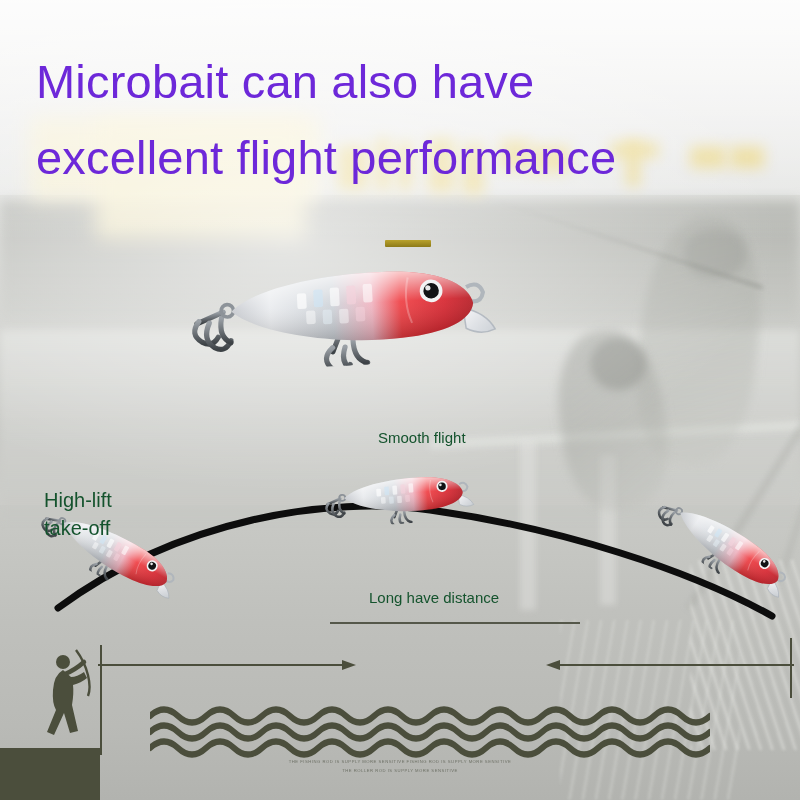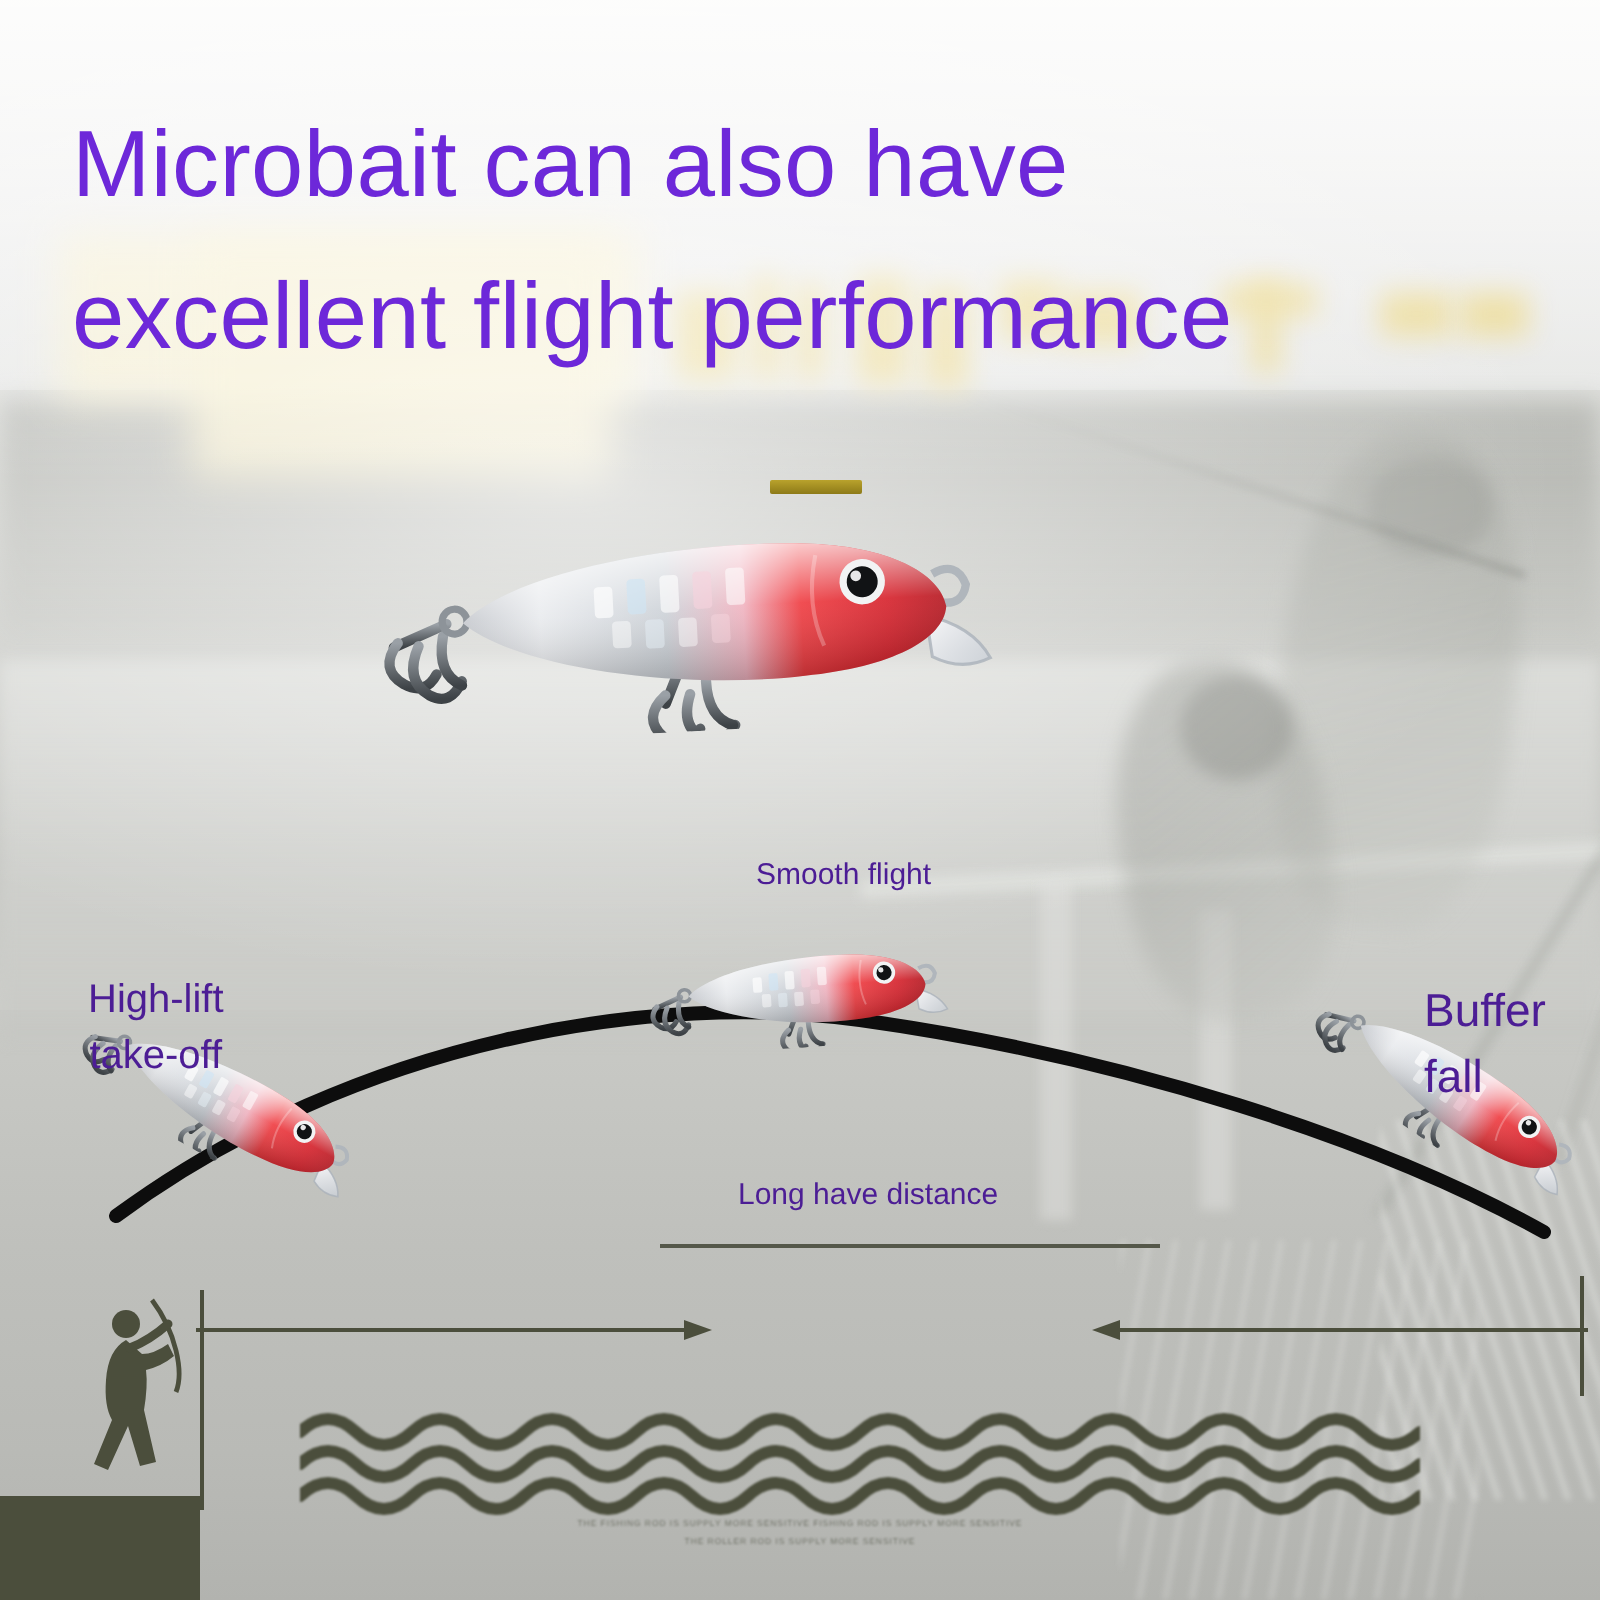--- a/index.html
+++ b/index.html
@@ -71,22 +71,22 @@
     background:linear-gradient(180deg,#b9a22c,#8d7a18);border-radius:1px;}
 
   
   .arc{position:absolute;left:0;top:440px;width:800px;height:200px;}
 
   
   .lure{position:absolute;transform-origin:50% 50%;}
   .lure .body{position:absolute;left:0;top:0;width:100%;height:100%;}
 
   
-  .label{position:absolute;color:#4c1d95;font-family:"Liberation Sans",sans-serif;}
-  .lbl-takeoff{left:44px;top:487px;font-size:20px;line-height:1.38;text-align:center;}
+  .label{position:absolute;color:#14532d;font-family:"Liberation Sans",sans-serif;}
+  .lbl-takeoff{left:44px;top:487px;font-size:20px;line-height:1.38;}
   .lbl-smooth{left:378px;top:429px;font-size:15px;}
   .lbl-buffer{left:712px;top:489px;font-size:23px;line-height:1.42;}
   .lbl-long{left:369px;top:589px;font-size:15px;}
   .dock{position:absolute;left:0;top:748px;width:100px;height:52px;background:#4b4e3c;}
   .tick{position:absolute;width:2px;background:#4b4e3c;}
   .toprule{position:absolute;left:330px;top:622px;width:250px;height:2px;background:#55584a;}
 
   
   .angler{position:absolute;left:30px;top:640px;width:80px;height:110px;}
 
@@ -249,24 +249,20 @@
     </svg>
   </div>
 
   <div class="label lbl-takeoff">
     <div>High-lift</div>
     <div>take-off</div>
   </div>
 
   <div class="label lbl-smooth">Smooth flight</div>
 
-  <div class="label lbl-buffer">
-    <div>Buffer</div>
-    <div>fall</div>
-  </div>
 
   <div class="label lbl-long">Long have distance</div>
 
   <div class="toprule"></div>
 
   <div class="dock"></div>
 
   <svg class="angler" viewBox="0 0 80 110">
     <path d="M46 10 C 58 26, 62 46, 58 56" fill="none" stroke="#4b4e3c" stroke-width="2.4"></path>
     <circle cx="33" cy="22" r="7" fill="#4b4e3c"></circle>

